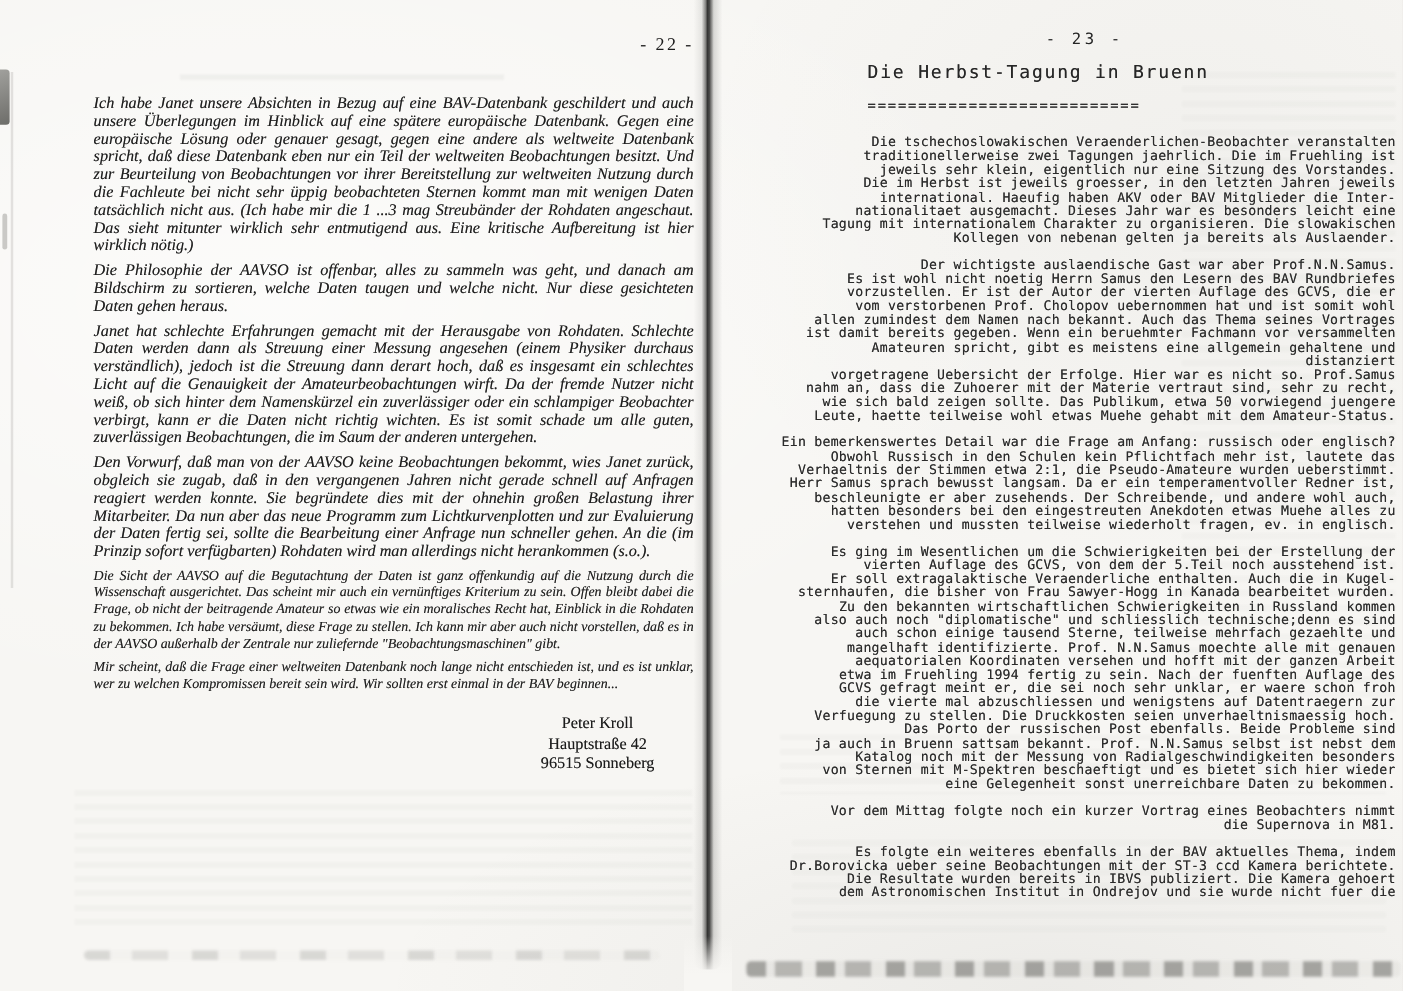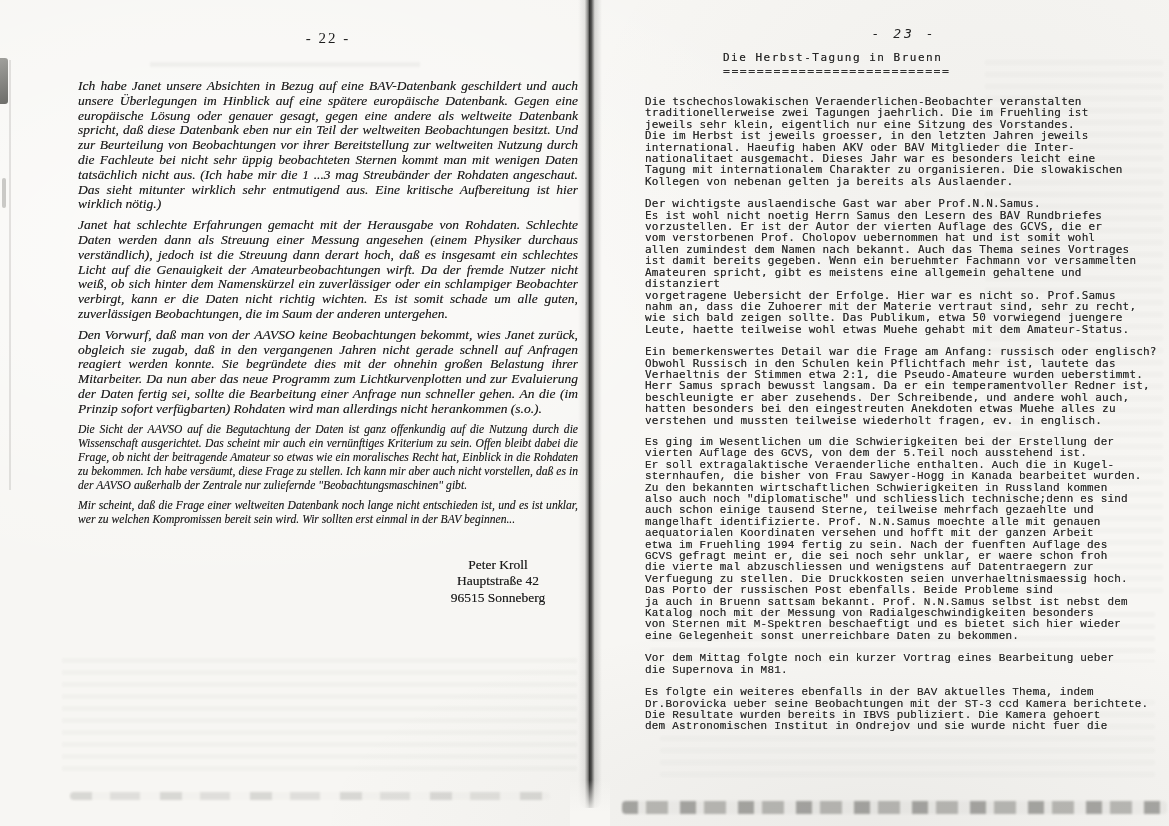--- a/index.html
+++ b/index.html
@@ -14,63 +14,63 @@
     overflow:hidden;
     font-family:"Liberation Serif", serif;
     color:#1f1f1f;
   }
 
   
   .page-left{
     position:absolute;left:78px;top:30px;width:500px;
   }
   .page-left .pagenum{
-    text-align:center;font-size:15px;letter-spacing:2px;color:#1c1c1c;
+    text-align:right;font-size:15px;letter-spacing:2px;color:#1c1c1c;
   }
   .page-left .body-text{margin-top:32px;font-style:italic;}
   .para{
     font-size:13.5px;line-height:14.8px;text-align:justify;
     margin:0 0 6px 0;color:#1e1e1e;
     text-shadow:0 0 0.4px rgba(30,30,30,0.55);
   }
   .footnote{
     font-size:11.6px;line-height:14.2px;text-align:justify;
     margin:4px 0 5px 0;color:#222;
     text-shadow:0 0 0.3px rgba(30,30,30,0.5);
   }
   .signature{
-    margin-top:30px;margin-left:330px;width:180px;
+    margin-top:18px;margin-left:330px;width:180px;
     text-align:center;font-size:13.5px;line-height:16.5px;color:#1c1c1c;
     text-shadow:0 0 0.4px rgba(30,30,30,0.55);
   }
 
   
   .page-right{
     position:absolute;left:645px;top:26px;width:518px;
     font-family:"DejaVu Sans Mono", monospace;color:#2b2b2b;
   }
   .page-right .pagenum{
     text-align:center;font-size:13px;letter-spacing:3px;color:#242424;
     font-family:"DejaVu Sans Mono", monospace;
-    font-style:italic;
   }
   .article-title{
-    margin:10px 0 0 78px;font-size:11px;letter-spacing:1.5px;color:#262626;
+    margin:10px 0 12px 78px;font-size:15px;letter-spacing:1.5px;color:#262626;
     text-shadow:0 0 0.4px rgba(40,40,40,0.6);
   }
   .title-underline{
     margin:0 0 18px 78px;font-size:11.5px;letter-spacing:1.5px;color:#2e2e2e;
     text-shadow:0 0 0.4px rgba(40,40,40,0.6);
   }
   .tpara{
     font-size:11px;line-height:11.4px;white-space:pre-line;
     margin:0 0 11px 0;letter-spacing:0.2px;
     text-shadow:0 0 0.45px rgba(40,40,40,0.65);
-  }
-  .tpara.gap-lg{font-family:Liberation Mono, monospace;}
+    text-align:right;
+  }
+  .tpara.gap-lg{}
 
   
   .spine{
     position:absolute;left:578px;top:0;width:24px;height:808px;
     background:linear-gradient(to right,
       rgba(0,0,0,0) 0%, rgba(60,60,58,0.10) 28%, rgba(35,35,33,0.55) 42%,
       rgba(25,25,24,0.88) 48%, rgba(30,30,29,0.80) 55%, rgba(70,70,68,0.18) 70%,
       rgba(0,0,0,0) 100%);
     border-radius:0 0 8px 8px;
   }
@@ -118,20 +118,21 @@
 </style>
 </head>
 <body>
 
 <div id="scan">
 
   <div class="page-left">
     <div class="pagenum">- 22 -</div>
     <div class="body-text">
       <p class="para">Ich habe Janet unsere Absichten in Bezug auf eine BAV-Datenbank geschildert und auch unsere Überlegungen im Hinblick auf eine spätere europäische Datenbank. Gegen eine europäische Lösung oder genauer gesagt, gegen eine andere als weltweite Datenbank spricht, daß diese Datenbank eben nur ein Teil der weltweiten Beobachtungen besitzt. Und zur Beurteilung von Beobachtungen vor ihrer Bereitstellung zur weltweiten Nutzung durch die Fachleute bei nicht sehr üppig beobachteten Sternen kommt man mit wenigen Daten tatsächlich nicht aus. (Ich habe mir die 1 ...3 mag Streubänder der Rohdaten angeschaut. Das sieht mitunter wirklich sehr entmutigend aus. Eine kritische Aufbereitung ist hier wirklich nötig.)</p>
+      <p class="para">Die Philosophie der AAVSO ist offenbar, alles zu sammeln was geht, und danach am Bildschirm zu sortieren, welche Daten taugen und welche nicht. Nur diese gesichteten Daten gehen heraus.</p>
       <p class="para">Janet hat schlechte Erfahrungen gemacht mit der Herausgabe von Rohdaten. Schlechte Daten werden dann als Streuung einer Messung angesehen (einem Physiker durchaus verständlich), jedoch ist die Streuung dann derart hoch, daß es insgesamt ein schlechtes Licht auf die Genauigkeit der Amateurbeobachtungen wirft. Da der fremde Nutzer nicht weiß, ob sich hinter dem Namenskürzel ein zuverlässiger oder ein schlampiger Beobachter verbirgt, kann er die Daten nicht richtig wichten. Es ist somit schade um alle guten, zuverlässigen Beobachtungen, die im Saum der anderen untergehen.</p>
       <p class="para">Den Vorwurf, daß man von der AAVSO keine Beobachtungen bekommt, wies Janet zurück, obgleich sie zugab, daß in den vergangenen Jahren nicht gerade schnell auf Anfragen reagiert werden konnte. Sie begründete dies mit der ohnehin großen Belastung ihrer Mitarbeiter. Da nun aber das neue Programm zum Lichtkurvenplotten und zur Evaluierung der Daten fertig sei, sollte die Bearbeitung einer Anfrage nun schneller gehen. An die (im Prinzip sofort verfügbarten) Rohdaten wird man allerdings nicht herankommen (s.o.).</p>
       <p class="footnote">Die Sicht der AAVSO auf die Begutachtung der Daten ist ganz offenkundig auf die Nutzung durch die Wissenschaft ausgerichtet. Das scheint mir auch ein vernünftiges Kriterium zu sein. Offen bleibt dabei die Frage, ob nicht der beitragende Amateur so etwas wie ein moralisches Recht hat, Einblick in die Rohdaten zu bekommen. Ich habe versäumt, diese Frage zu stellen. Ich kann mir aber auch nicht vorstellen, daß es in der AAVSO außerhalb der Zentrale nur zuliefernde "Beobachtungsmaschinen" gibt.</p>
       <p class="footnote">Mir scheint, daß die Frage einer weltweiten Datenbank noch lange nicht entschieden ist, und es ist unklar, wer zu welchen Kompromissen bereit sein wird. Wir sollten erst einmal in der BAV beginnen...</p>
     </div>
     <div class="signature">
       <div>Peter Kroll</div>
       <div>Hauptstraße 42</div>
       <div>96515 Sonneberg</div>
     </div>
@@ -179,21 +180,21 @@
 aequatorialen Koordinaten versehen und hofft mit der ganzen Arbeit
 etwa im Fruehling 1994 fertig zu sein. Nach der fuenften Auflage des
 GCVS gefragt meint er, die sei noch sehr unklar, er waere schon froh
 die vierte mal abzuschliessen und wenigstens auf Datentraegern zur
 Verfuegung zu stellen. Die Druckkosten seien unverhaeltnismaessig hoch.
 Das Porto der russischen Post ebenfalls. Beide Probleme sind
 ja auch in Bruenn sattsam bekannt. Prof. N.N.Samus selbst ist nebst dem
 Katalog noch mit der Messung von Radialgeschwindigkeiten besonders
 von Sternen mit M-Spektren beschaeftigt und es bietet sich hier wieder
 eine Gelegenheit sonst unerreichbare Daten zu bekommen.</p>
-    <p class="tpara gap-lg">Vor dem Mittag folgte noch ein kurzer Vortrag eines Bearbeitung ueber
+    <p class="tpara gap-lg">Vor dem Mittag folgte noch ein kurzer Vortrag eines Beobachters nimmt
 die Supernova in M81.</p>
     <p class="tpara gap-lg">Es folgte ein weiteres ebenfalls in der BAV aktuelles Thema, indem
 Dr.Borovicka ueber seine Beobachtungen mit der ST-3 ccd Kamera berichtete.
 Die Resultate wurden bereits in IBVS publiziert. Die Kamera gehoert
 dem Astronomischen Institut in Ondrejov und sie wurde nicht fuer die</p>
   </div>
 
   <div class="spine"></div>
   <div class="spine-fade"></div>
   <div class="edge-mark-1"></div>

